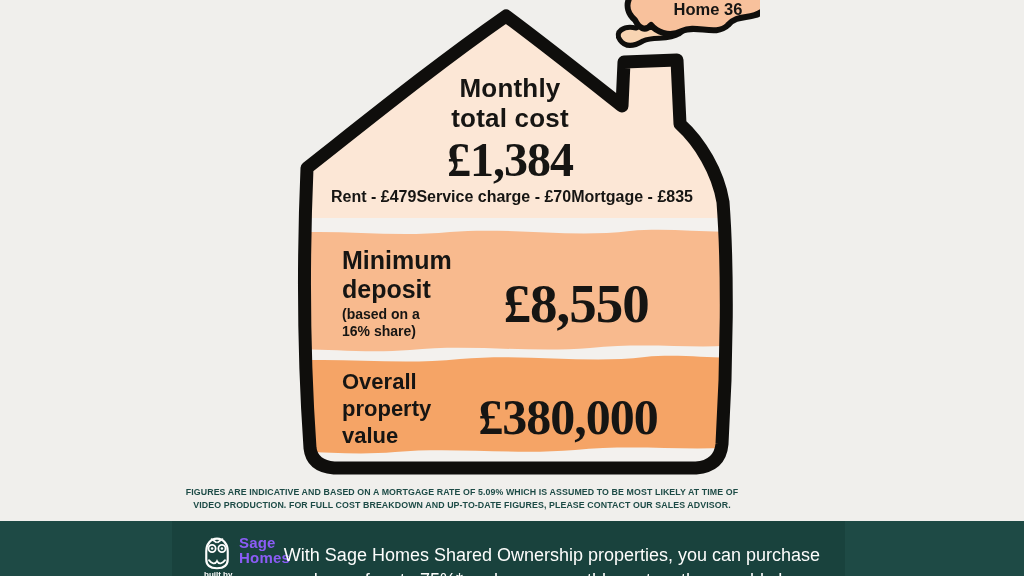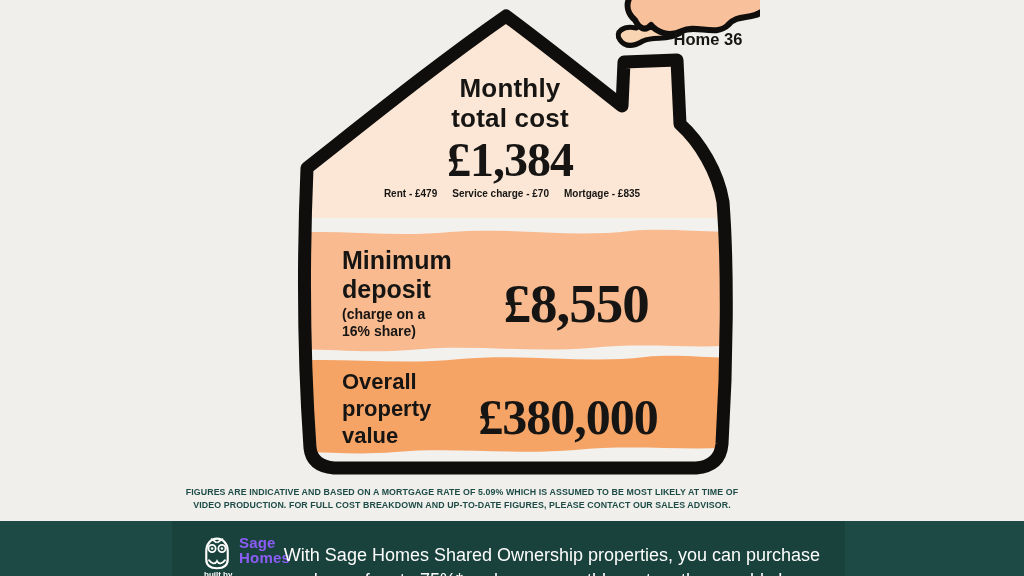--- a/index.html
+++ b/index.html
@@ -11,32 +11,32 @@
   }
   .abs{position:absolute;}
   svg{display:block;}
   
   .monthly-title{left:400px;top:73px;width:220px;text-align:center;
     font-size:26px;font-weight:bold;line-height:30px;letter-spacing:.2px;}
   .monthly-amount{left:395px;top:132px;width:230px;text-align:center;
     font-family:"Liberation Serif","DejaVu Serif",serif;font-weight:bold;
     font-size:48px;letter-spacing:-1px;}
   .breakdown{left:312px;top:188px;width:400px;display:flex;justify-content:center;
-    gap:15px;font-size:10px;font-weight:bold;white-space:nowrap;}
+    font-size:16px;font-weight:bold;white-space:nowrap;}
   .deposit-title{left:342px;top:246px;font-size:25px;font-weight:bold;line-height:29px;}
   .deposit-note{left:342px;top:306px;font-size:14px;font-weight:bold;line-height:16.5px;}
   .deposit-amount{left:462px;top:272px;width:228px;text-align:center;
     font-family:"Liberation Serif","DejaVu Serif",serif;font-weight:bold;
     font-size:55px;letter-spacing:-1px;}
   .value-title{left:342px;top:368px;font-size:22px;font-weight:bold;line-height:27px;}
   .value-amount{left:448px;top:388px;width:240px;text-align:center;
     font-family:"Liberation Serif","DejaVu Serif",serif;font-weight:bold;
     font-size:50px;letter-spacing:-1px;}
   .cloud-label{left:648px;top:0px;width:120px;text-align:center;
-    font-size:16.5px;font-weight:bold;margin-top:30px;}
+    font-size:16.5px;font-weight:bold;}
   
   .disclaimer{left:0;top:486px;width:924px;text-align:center;
     color:#1d4b46;font-size:8.8px;font-weight:bold;line-height:13px;letter-spacing:.1px;}
   .disclaimer div{white-space:nowrap;}
   
   .footer{left:0;top:521px;width:1024px;height:55px;background:#19423d;}
   .footer-strip-left{left:0;top:521px;width:172px;height:55px;background:#1e4a45;}
   .footer-strip-right{left:845px;top:521px;width:179px;height:55px;background:#1e4a45;}
   .logo{left:202px;top:536px;display:flex;gap:7px;align-items:flex-start;z-index:5;}
   .logo-text{color:#8b5cf6;font-size:15px;font-weight:bold;line-height:14.5px;letter-spacing:.2px;}
@@ -102,21 +102,21 @@
     <span>Rent - £479</span>
     <span>Service charge - £70</span>
     <span>Mortgage - £835</span>
   </div>
 
   <div class="abs deposit-title">
     <div>Minimum</div>
     <div>deposit</div>
   </div>
   <div class="abs deposit-note">
-    <div>(charge on a</div>
+    <div>(based on a</div>
     <div>16% share)</div>
   </div>
   <div class="abs deposit-amount">£8,550</div>
 
   <div class="abs value-title">
     <div>Overall</div>
     <div>property</div>
     <div>value</div>
   </div>
   <div class="abs value-amount">£380,000</div>

